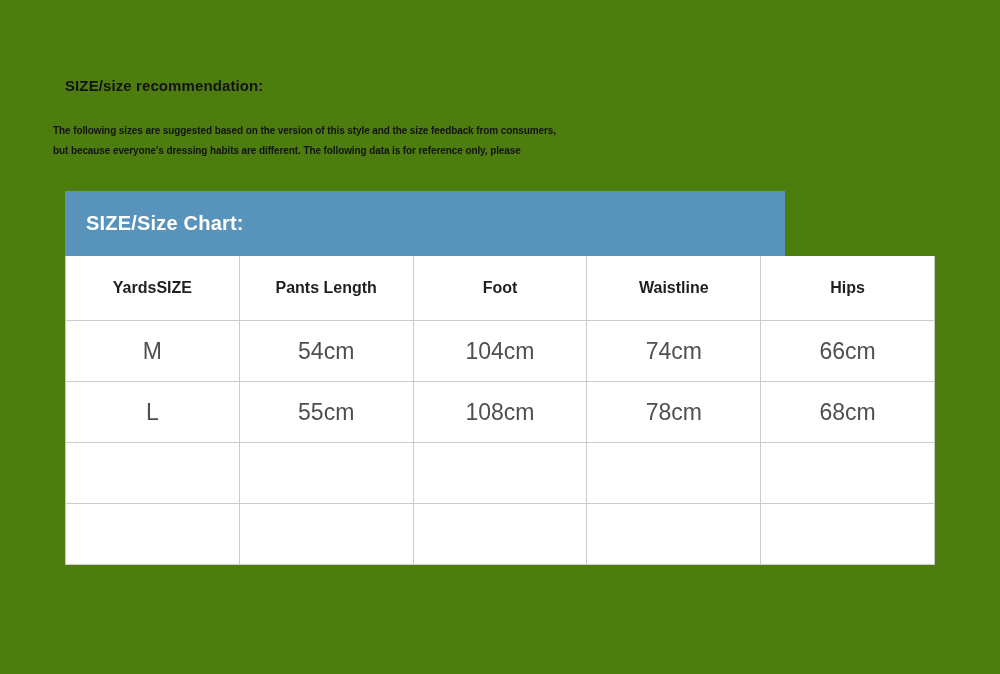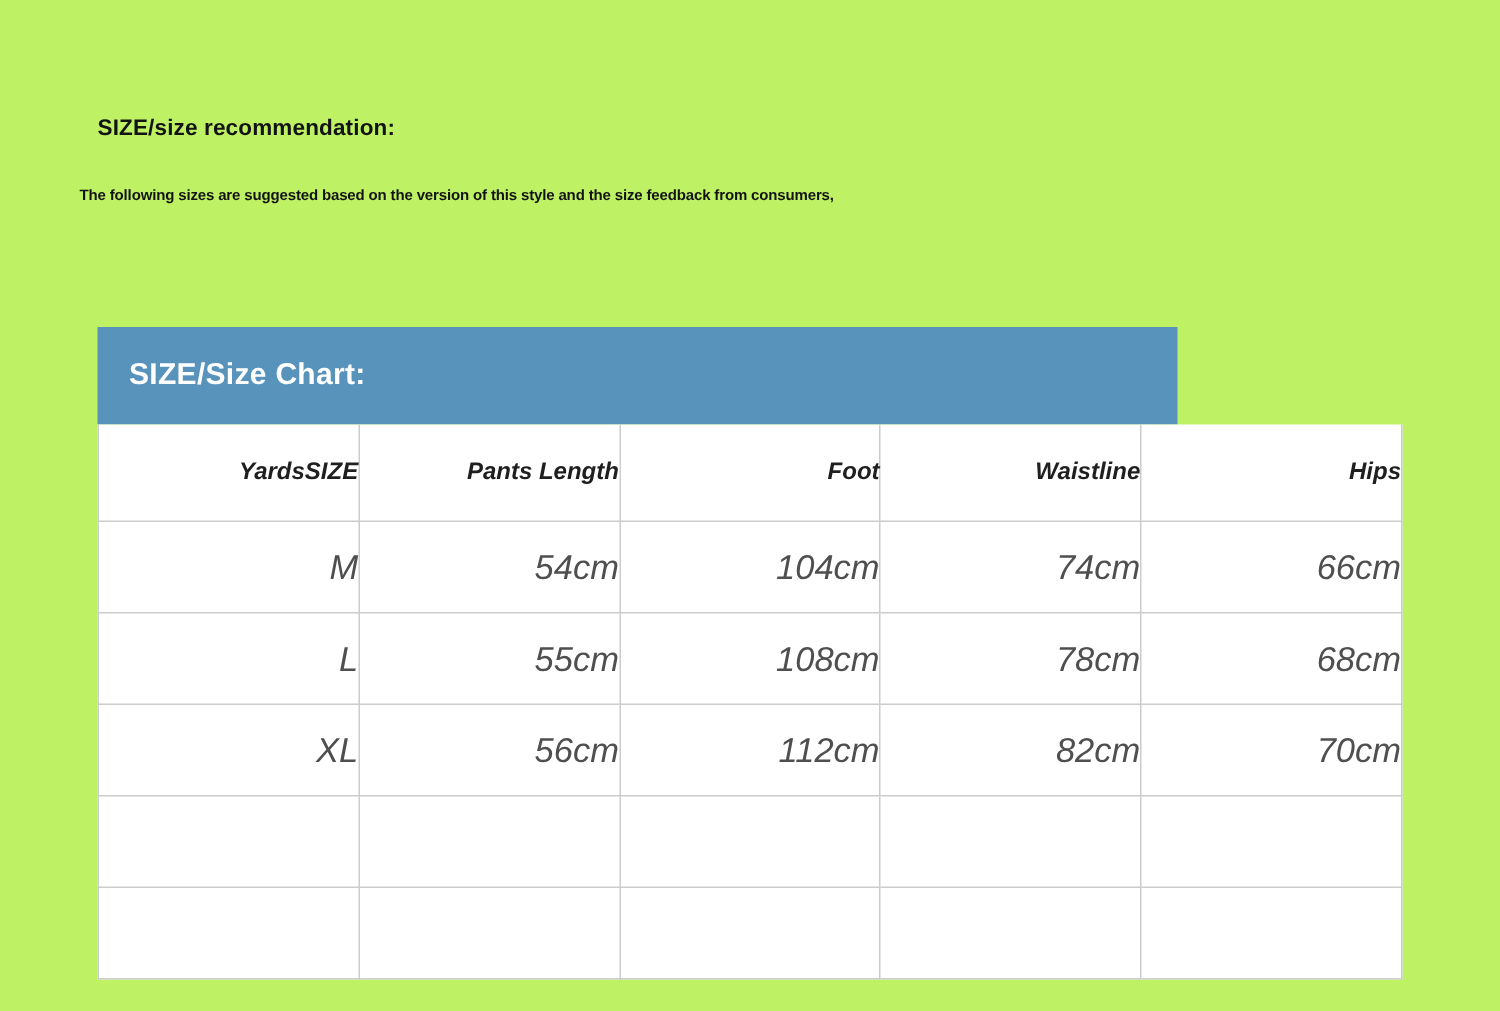--- a/index.html
+++ b/index.html
@@ -5,21 +5,21 @@
   html, body {
     margin: 0;
     padding: 0;
     background: #ffffff;
     font-family: "Liberation Sans", "DejaVu Sans", sans-serif;
   }
   .page {
     position: relative;
     width: 1000px;
     height: 674px;
-    background: #bef264;
+    background: #4d7c0f;
     overflow: hidden;
   }
   .heading {
     position: absolute;
     left: 65px;
     top: 77px;
     font-size: 15px;
     font-weight: bold;
     color: #131313;
     letter-spacing: 0.1px;
@@ -33,21 +33,21 @@
     color: #131313;
     line-height: 19.5px;
     letter-spacing: -0.1px;
   }
   .size-note .line {
     white-space: nowrap;
   }
   .chart {
     position: absolute;
     left: 65px;
-    top: 218px;
+    top: 191px;
     width: 720px;
   }
   .chart-header {
     height: 65px;
     background: #5793bb;
     display: flex;
     align-items: center;
   }
   .chart-header .chart-title {
     padding-left: 21px;
@@ -58,24 +58,23 @@
   }
   table.size-table {
     width: 870px;
     border-collapse: collapse;
     table-layout: fixed;
     background: #ffffff;
   }
   table.size-table th,
   table.size-table td {
     border: 1px solid #cccccc;
-    text-align: right;
+    text-align: center;
     vertical-align: middle;
     padding: 0;
-    font-style: italic;
   }
   table.size-table th {
     height: 64px;
     font-size: 16px;
     font-weight: bold;
     color: #1f1f1f;
     border-top: none;
   }
   table.size-table td {
     height: 60px;
@@ -86,20 +85,21 @@
 </style>
 </head>
 <body>
 
 <div class="page">
 
   <div class="heading">SIZE/size recommendation:</div>
 
   <div class="size-note">
     <div class="line">The following sizes are suggested based on the version of this style and the size feedback from consumers,</div>
+    <div class="line">but because everyone's dressing habits are different. The following data is for reference only, please</div>
   </div>
 
   <div class="chart">
 
     <div class="chart-header">
       <span class="chart-title">SIZE/Size Chart:</span>
     </div>
 
     <table class="size-table">
       <thead>
@@ -120,27 +120,20 @@
           <td>66cm</td>
         </tr>
         <tr>
           <td>L</td>
           <td>55cm</td>
           <td>108cm</td>
           <td>78cm</td>
           <td>68cm</td>
         </tr>
         <tr>
-          <td>XL</td>
-          <td>56cm</td>
-          <td>112cm</td>
-          <td>82cm</td>
-          <td>70cm</td>
-        </tr>
-        <tr>
           <td></td>
           <td></td>
           <td></td>
           <td></td>
           <td></td>
         </tr>
         <tr>
           <td></td>
           <td></td>
           <td></td>

